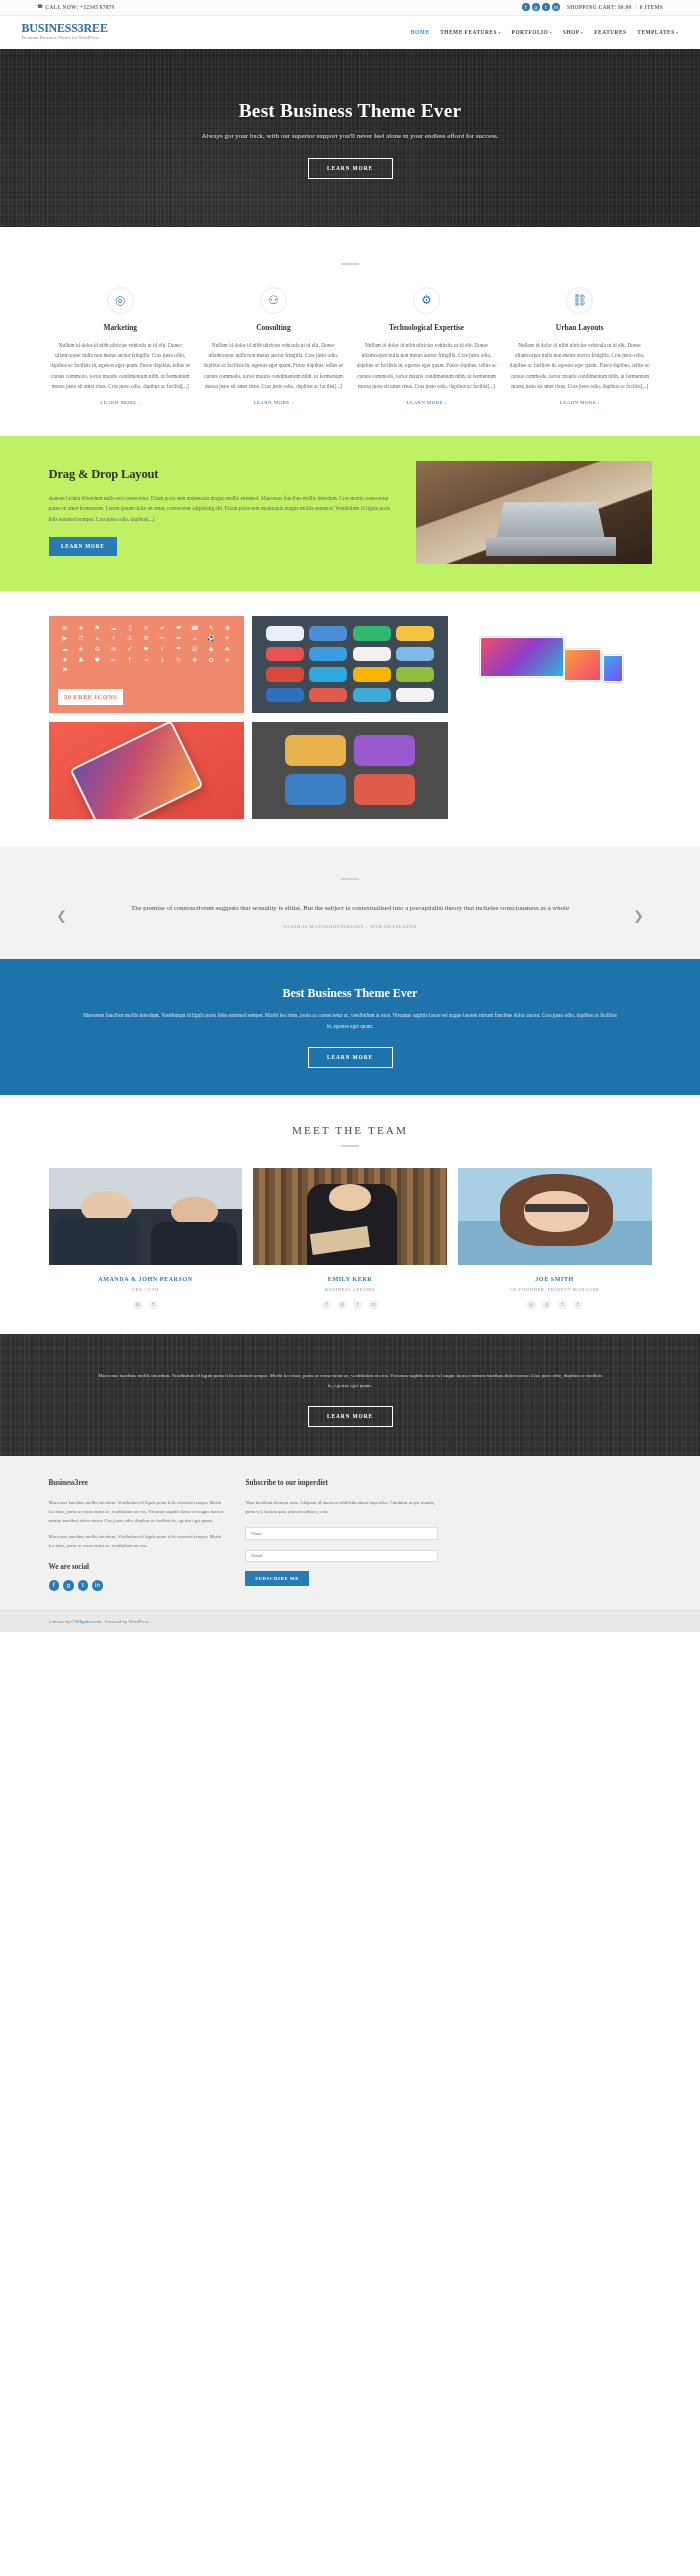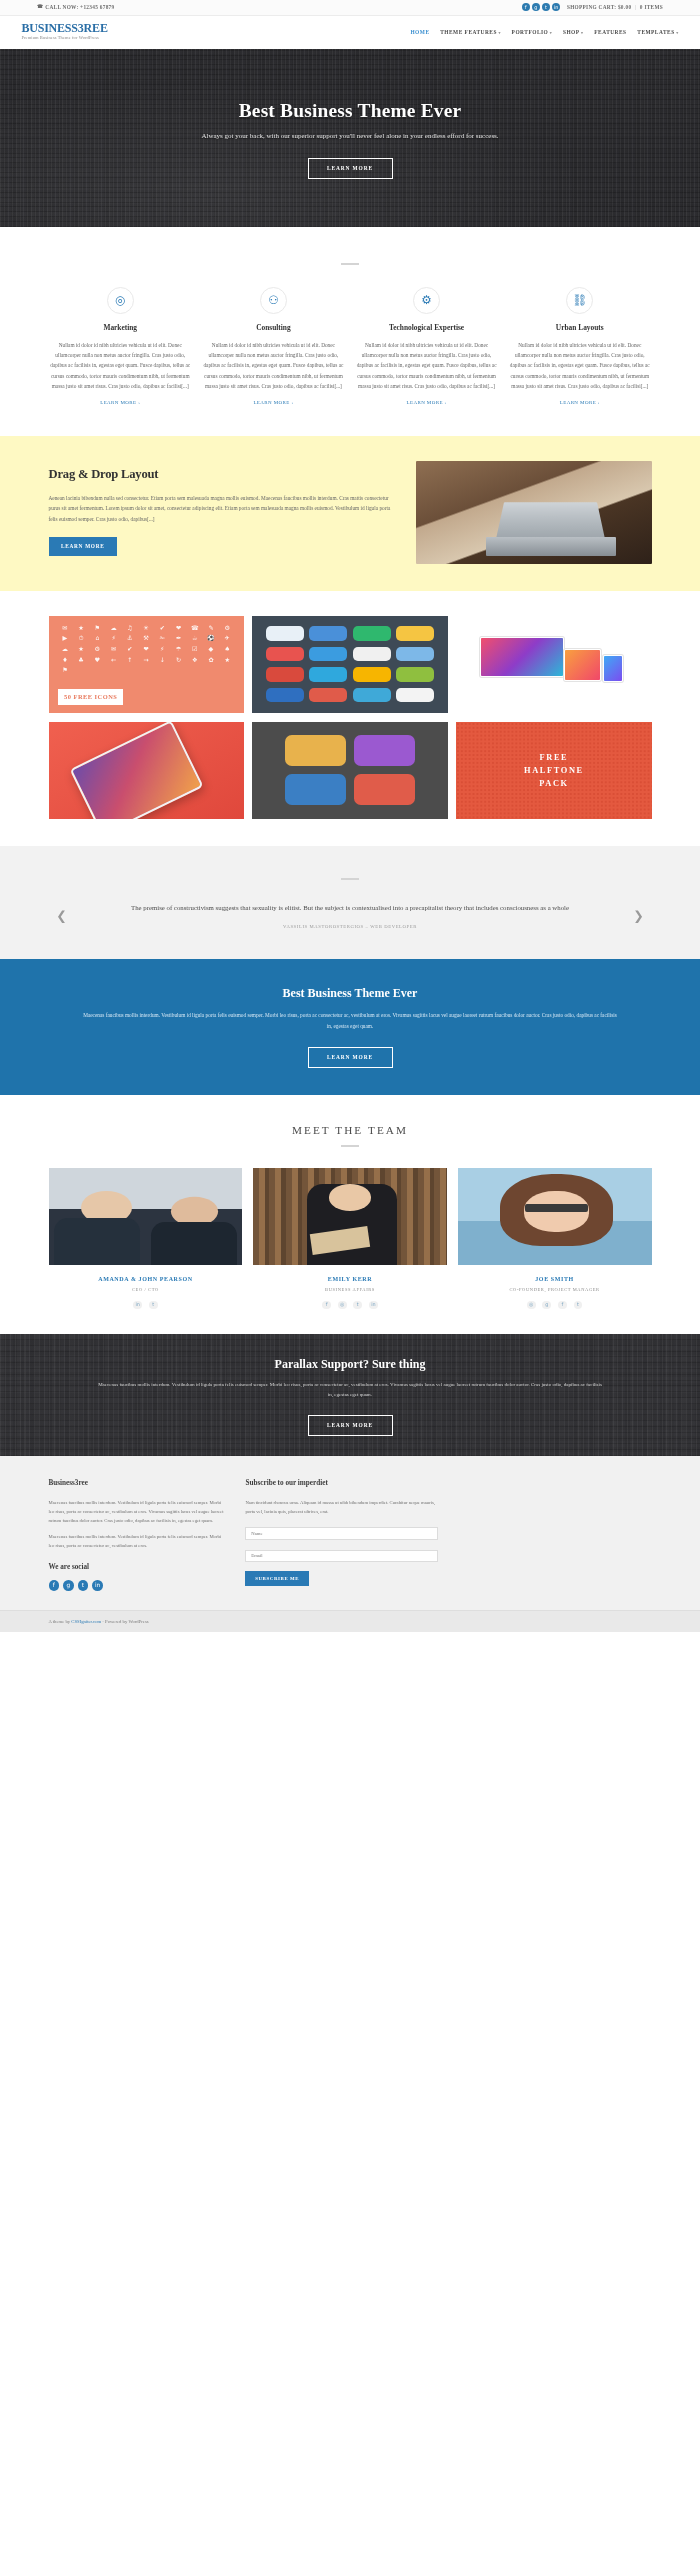--- a/index.html
+++ b/index.html
@@ -78,21 +78,21 @@
   .svc-ico {
     width:27px;height:27px;border-radius:50%;border:1px solid #e9e9e9;
     margin:0 auto 8.8px; display:flex;align-items:center;justify-content:center;
     color:#2a7ab5; font-size:11.7px; font-family:"DejaVu Sans", sans-serif;
   }
   .svc h3 { font-size:7.4px; color:#333; font-weight:bold; margin-bottom:5.8px;}
   .svc p { font-size:5.3px; color:#676767; line-height:1.95; text-align:center; }
   .more { display:inline-block; margin-top:7.8px; font-size:5px; color:#2a7ab5; letter-spacing:0.4px; text-decoration:none;}
 
   
-  .dragdrop { background:#fef9c3; padding:25px 12px 27px; }
+  .dragdrop { background:#bef264; padding:25px 12px 27px; }
   .dd-flex { display:flex; gap:21.4px; align-items:flex-start; }
   .dd-left { flex:1; padding-top:3.9px;}
   .dd-left h2 { font-size:12.6px; color:#333; font-weight:bold; letter-spacing:-0.2px; }
   .dd-left p { font-size:5.3px; color:#666; line-height:1.95; margin-top:8.8px; }
   .btn-solid { display:inline-block; margin-top:12.6px; background:#2a7ab5; color:#fff; font-size:5.3px;
     letter-spacing:0.7px; font-weight:bold; padding:5.8px 12.6px; text-decoration:none; cursor:pointer;}
   .dd-img { width:236px; height:103px; border-radius:1px; overflow:hidden; position:relative;
     background:linear-gradient(160deg,#8f6f52 0%,#6b4f39 35%,#c2a98d 36%,#d8c7ae 60%,#4a3524 61%,#2e2119 100%); }
   .dd-img::before{content:"";position:absolute;left:36%;top:38%;width:43%;height:40%;
     background:linear-gradient(#cfd4d8,#9aa2a8); transform:perspective(58px) rotateX(14deg); border-radius:1px;}
@@ -401,27 +401,20 @@
 
         <div class="pf-cell pf-flat">
           <div class="grid" id="flat-grid">
               <span style="background: rgb(232, 178, 76);"></span>
               <span style="background: rgb(155, 89, 208);"></span>
               <span style="background: rgb(59, 127, 196);"></span>
               <span style="background: rgb(224, 92, 74);"></span>
             </div>
         </div>
 
-        <div class="pf-cell pf-halftone">
-          <div class="ht-txt">
-            <div>FREE</div>
-            <div>HALFTONE</div>
-            <div>PACK</div>
-          </div>
-        </div>
 
       </div>
     </div>
   </div>
 
   <div class="testi">
     <div class="container">
       <div class="sec-rule"></div>
       <div class="testi-body">
         <div class="arrow">❮</div>
@@ -490,21 +483,20 @@
             <i>t</i>
           </div>
         </div>
 
       </div>
     </div>
   </div>
 
   <div class="parallax">
     <div class="parallax-inner">
-      <h2>Parallax Support? Sure thing</h2>
       <p>Maecenas faucibus mollis interdum. Vestibulum id ligula porta felis euismod semper. Morbi leo risus, porta ac consectetur ac, vestibulum at eros. Vivamus sagittis lacus vel augue laoreet rutrum faucibus dolor auctor. Cras justo odio, dapibus ac facilisis in, egestas eget quam.</p>
       <div class="btn-ghost">LEARN MORE</div>
     </div>
   </div>
 
   <div class="footer">
     <div class="container">
       <div class="ft-grid">
 
         <div class="ft">

